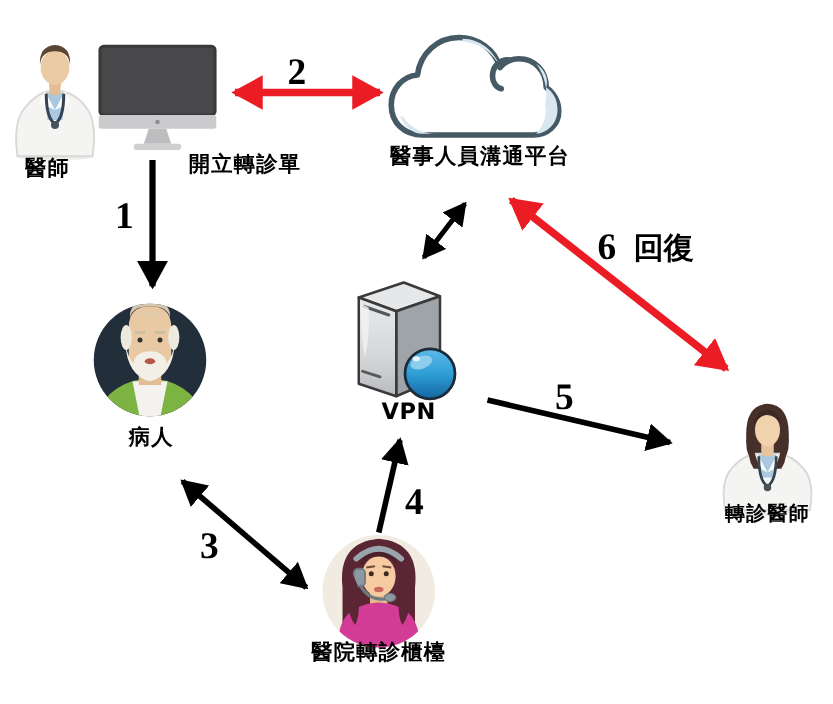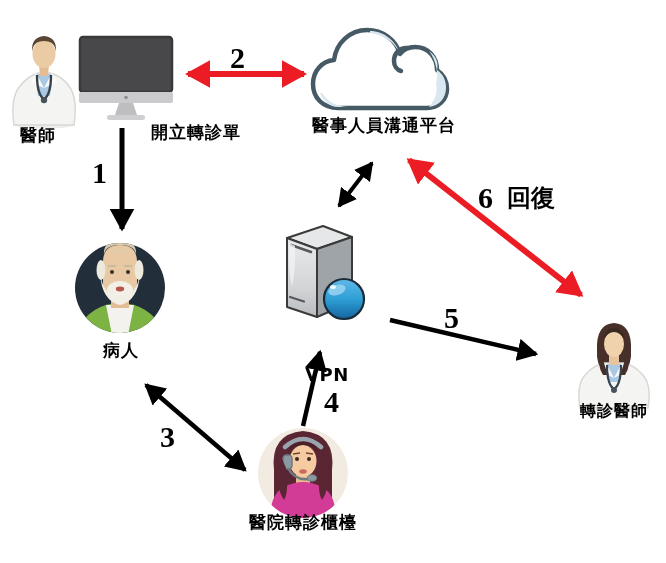--- a/index.html
+++ b/index.html
@@ -153,21 +153,21 @@
     <line x1="303" y1="426" x2="320" y2="352" stroke="#000" stroke-width="4.5" marker-end="url(#mkB)"></line>
     <line x1="390" y1="320" x2="536" y2="354" stroke="#000" stroke-width="4.5" marker-end="url(#mkB)"></line>
     <line x1="409" y1="160" x2="581" y2="295" stroke="#EC1C24" stroke-width="6" marker-start="url(#mkR)" marker-end="url(#mkR)"></line>
     <line x1="372" y1="163" x2="339" y2="206" stroke="#000" stroke-width="4" marker-start="url(#mkB)" marker-end="url(#mkB)"></line>
   </svg>
 
   <span class="lbl" style="left:2px;top:125px;width:72px;">醫師</span>
   <span class="lbl" style="left:146px;top:122px;width:100px;">開立轉診單</span>
   <span class="lbl" style="left:309px;top:115px;width:150px;">醫事人員溝通平台</span>
   <span class="lbl" style="left:81px;top:340px;width:80px;">病人</span>
-  <span class="lbl" style="left:297px;top:319px;width:60px;font-size:18px;font-family:'DejaVu Sans',sans-serif;letter-spacing:0.5px;margin-top:45px;">VPN</span>
+  <span class="lbl" style="left:297px;top:319px;width:60px;font-size:18px;font-family:'DejaVu Sans',sans-serif;letter-spacing:0.5px;">VPN</span>
   <span class="lbl" style="left:564px;top:401px;width:100px;font-size:16px;">轉診醫師</span>
   <span class="lbl" style="left:233px;top:512px;width:140px;">醫院轉診櫃檯</span>
 
   <span class="num" style="left:92px;top:158px;">1</span>
   <span class="num" style="left:230px;top:43px;">2</span>
   <span class="num" style="left:160px;top:422px;">3</span>
   <span class="num" style="left:324px;top:387px;">4</span>
   <span class="num" style="left:444px;top:303px;">5</span>
   <span class="num step6" style="left:478px;top:183px;">
     <span>6</span>

